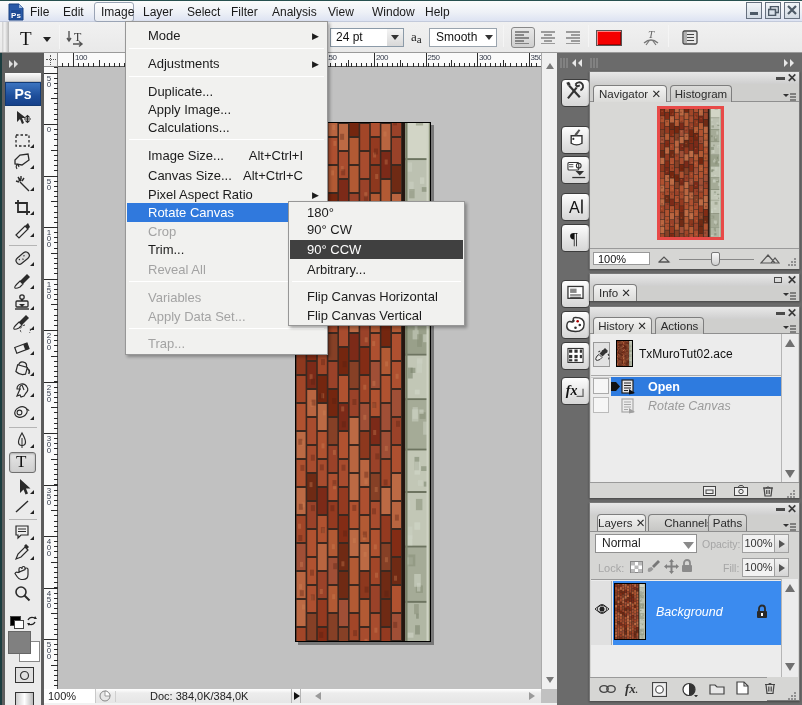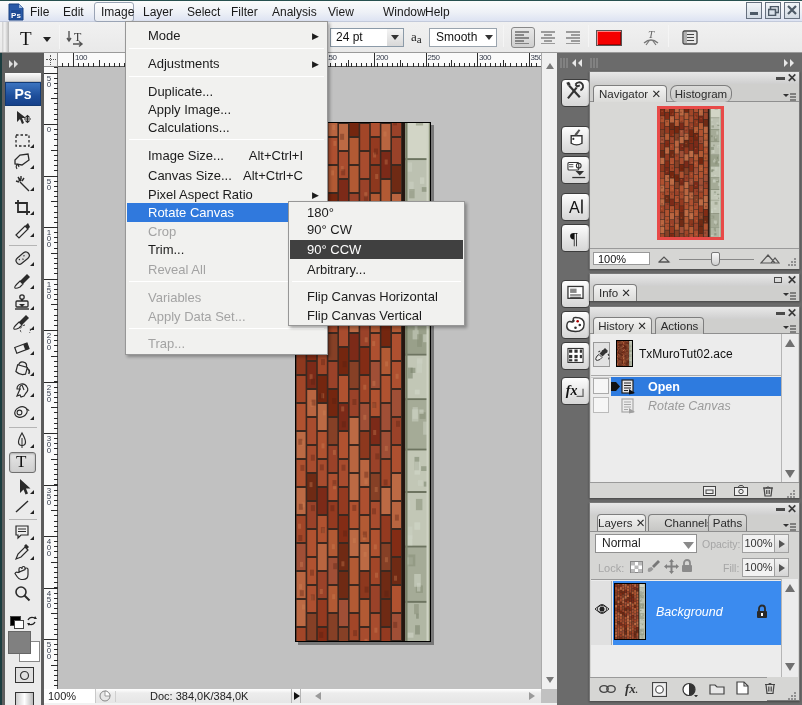--- a/index.html
+++ b/index.html
@@ -37,21 +37,21 @@
   </svg>
   <div class="menuitem" style="left:30px;">File</div>
   <div class="menuitem" style="left:63px;">Edit</div>
   <div class="abs" style="left:94px;top:1px;width:40px;height:20px;background:linear-gradient(#fefefe,#e9ecf2);border:1px solid #9aa4b5;border-radius:3px;"></div>
   <div class="menuitem" style="left:101px;">Image</div>
   <div class="menuitem" style="left:143px;">Layer</div>
   <div class="menuitem" style="left:187px;">Select</div>
   <div class="menuitem" style="left:231px;">Filter</div>
   <div class="menuitem" style="left:272px;">Analysis</div>
   <div class="menuitem" style="left:328px;">View</div>
-  <div class="menuitem" style="left:383px;">Window</div>
+  <div class="menuitem" style="left:372px;">Window</div>
   <div class="menuitem" style="left:425px;">Help</div>
 </div>
 
 <div class="abs" style="left:746px;top:2px;width:16px;height:17px;background:linear-gradient(#f2f5f8,#d3dbe4);border:1px solid #66707e;"></div>
 <div class="abs" style="left:750px;top:12px;width:8px;height:3px;background:#4e5a66;"></div>
 <div class="abs" style="left:765px;top:2px;width:16px;height:17px;background:linear-gradient(#f2f5f8,#d3dbe4);border:1px solid #66707e;"></div>
 <svg class="abs" style="left:768px;top:6px" width="11" height="10" viewBox="0 0 11 10">
     <rect x="2.5" y="0.5" width="8" height="6" fill="none" stroke="#4e5a66" stroke-width="1.6"></rect>
     <rect x="0.5" y="3.5" width="7" height="6" fill="#dbe2ea" stroke="#4e5a66" stroke-width="1.6"></rect>
   </svg>
@@ -1100,21 +1100,21 @@
 <svg class="abs" style="left:561px;top:377px;" width="29" height="28" viewBox="0 0 26 26">
     <text x="4" y="17" font-size="13" font-style="italic" font-weight="bold" fill="#111" font-family="Liberation Serif">fx</text>
     <path d="M20 11 v7 h-6" stroke="#666" stroke-width="1.2" fill="none"></path>
   </svg>
 <div class="panelbox" style="top:71px;height:198px;">
   <div class="ptitle"></div>
   <div class="minbtn" style="left:186px;top:5px;"></div>
   <div class="xbtn" style="left:197px;top:1px;">✕</div>
   <div class="abs" style="left:0;top:12px;width:209px;height:18px;background:#cfcfcd;border-bottom:1px solid #8f8f8f;"></div>
   <div class="tab" style="left:3px;top:13px;width:74px;">Navigator ✕</div>
-  <div class="tab inactive" style="left:80px;top:13px;width:62px;border-radius:7px;">Histogram</div>
+  <div class="tab inactive" style="left:80px;top:13px;width:62px;">Histogram</div>
   <svg class="abs" style="left:193px;top:20px" width="14" height="10" viewBox="0 0 14 10">
       <path d="M0 2 l3 3 3-3 z" fill="#333"></path>
       <path d="M7 2h6M7 5h6M7 8h6" stroke="#333" stroke-width="1.2"></path>
     </svg>
   <div class="abs" style="left:1px;top:30px;width:207px;height:146px;background:#d8d8d6;"></div>
   <div class="abs" style="left:67px;top:34px;width:67px;height:134px;background:#e84a48;">
     <svg style="position:absolute;left:3px;top:3px" width="61" height="128" viewBox="0 0 134 518" preserveAspectRatio="none">
         <use href="#brickart"></use>
       </svg>
   </div>

